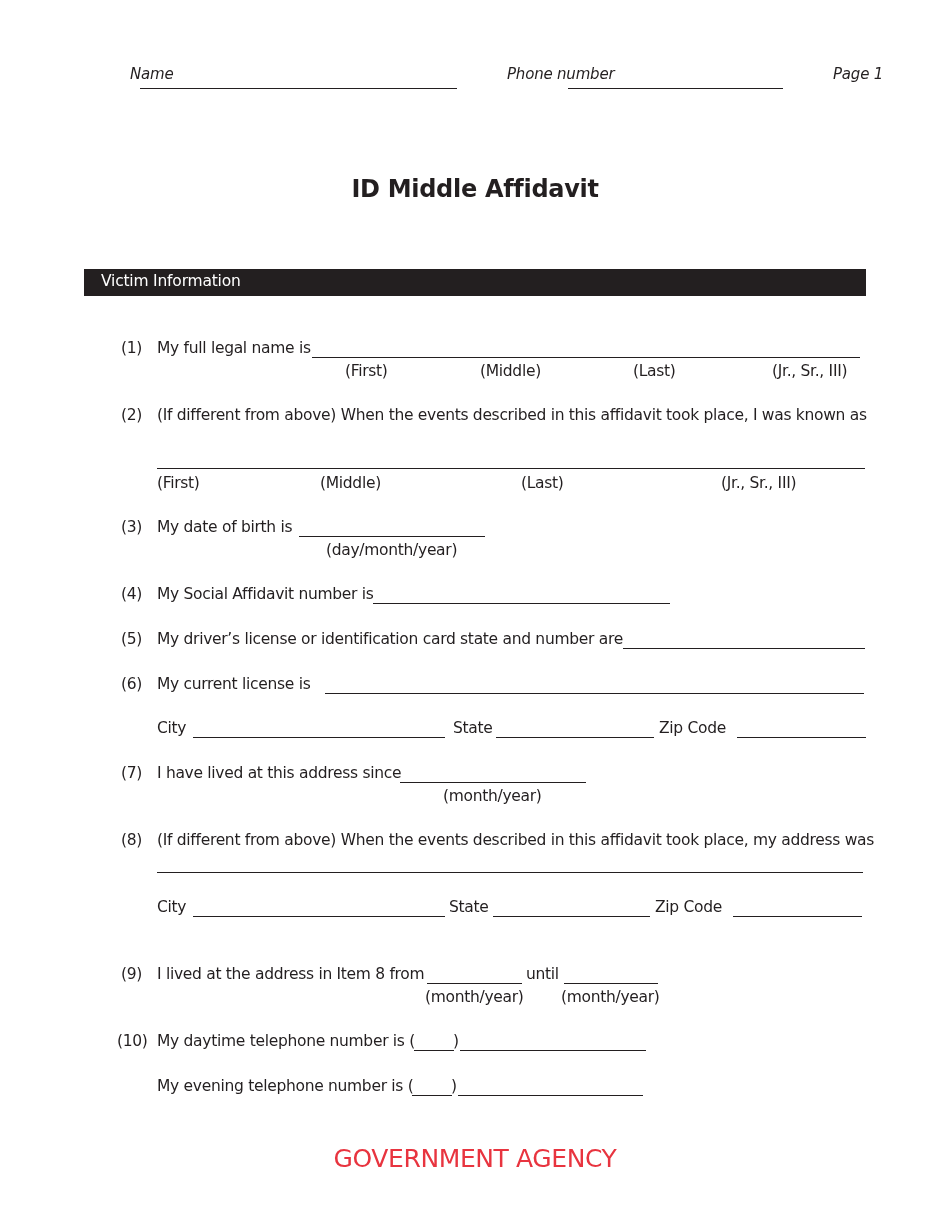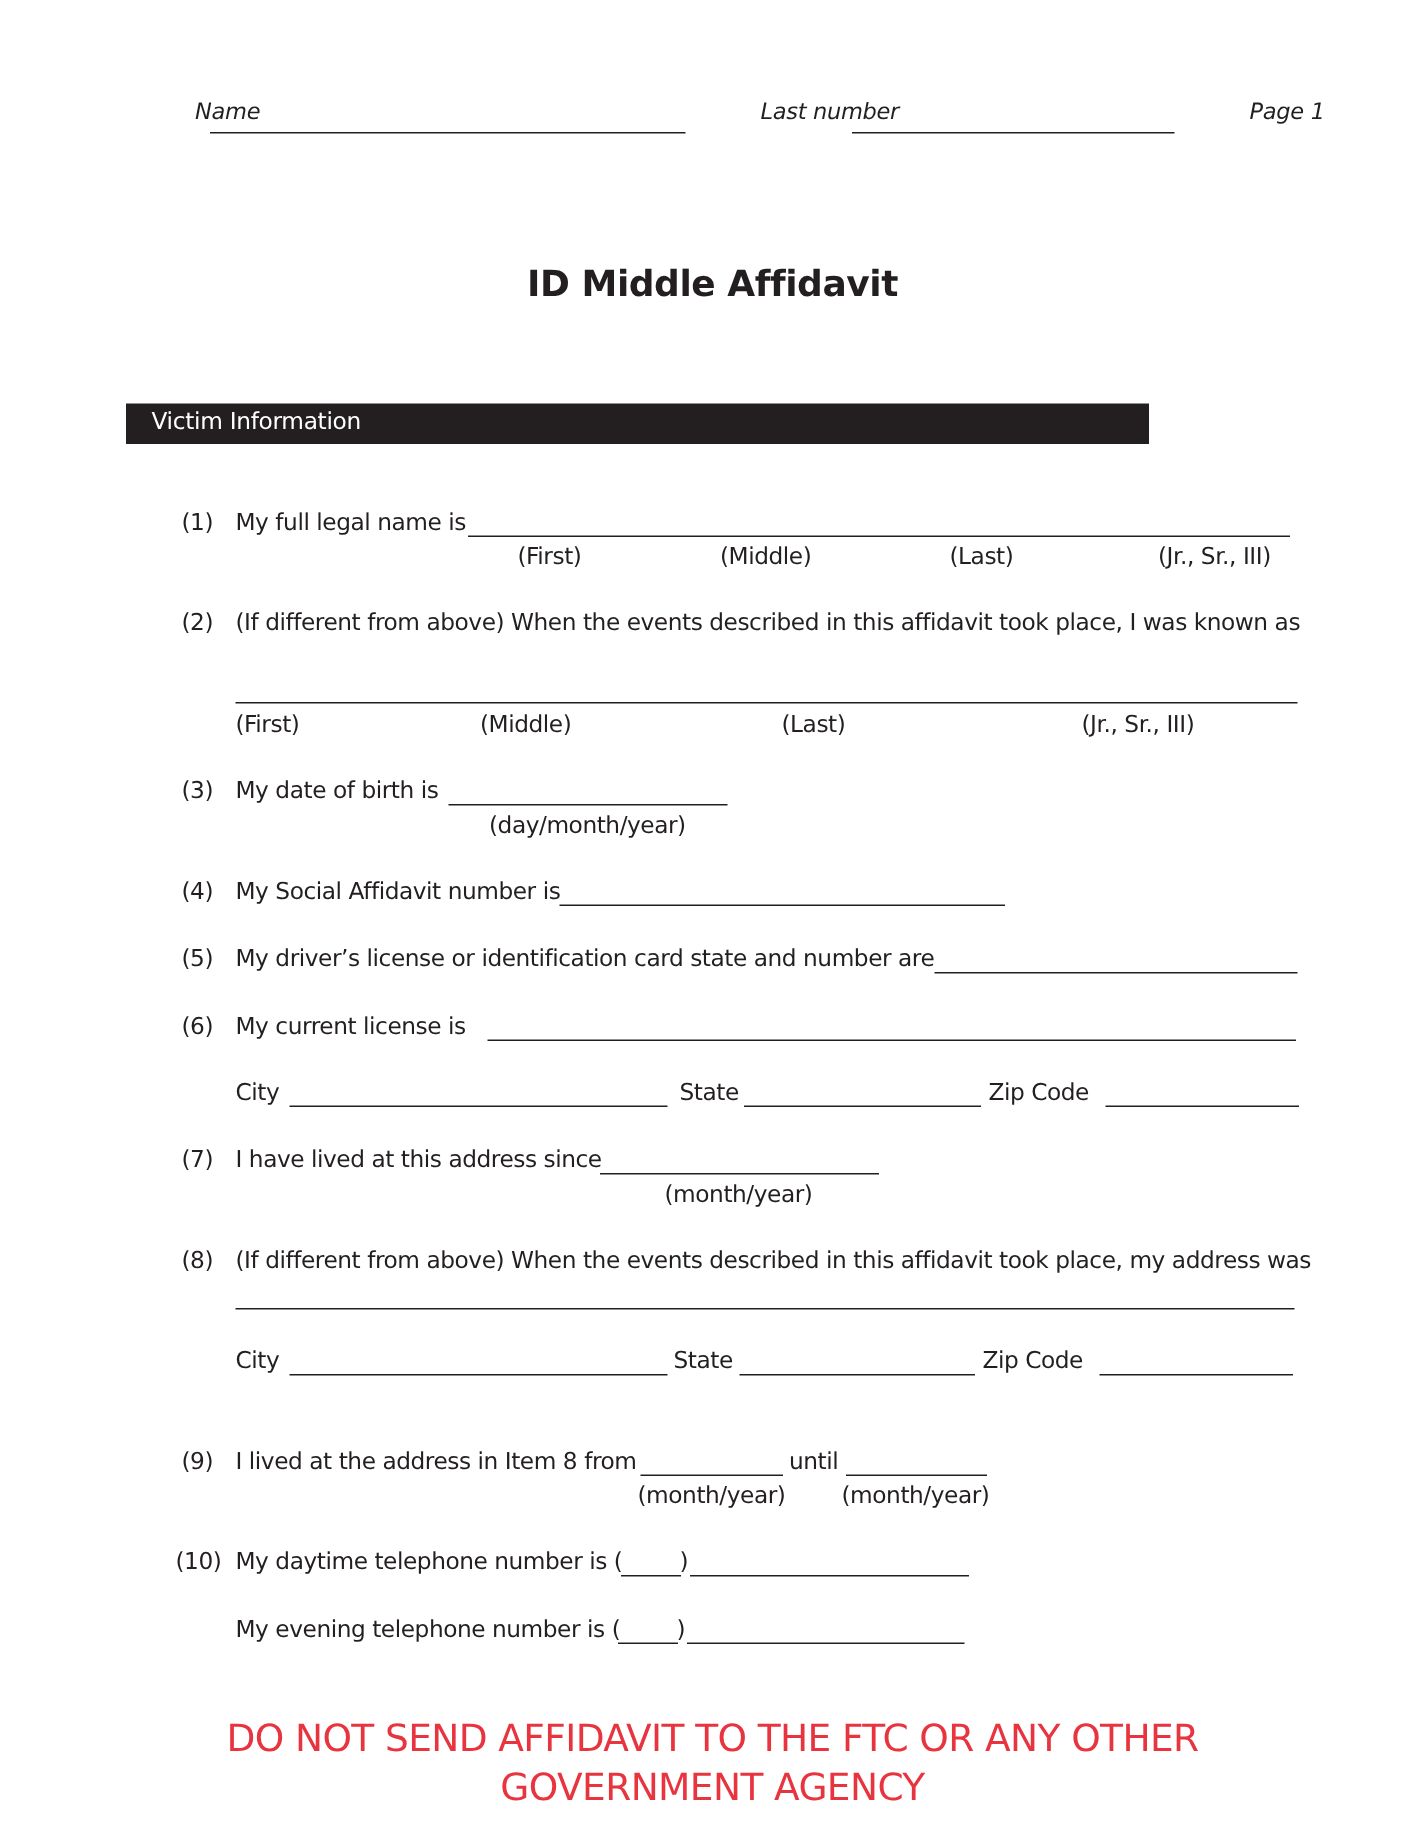--- a/index.html
+++ b/index.html
@@ -4,31 +4,31 @@
   <style>
     html, body { margin: 0; padding: 0; background: #ffffff; }
     body { width: 950px; height: 1230px; position: relative; overflow: hidden;
            font-family: "DejaVu Sans", "Liberation Sans", sans-serif; color: #231f20; }
     .abs { position: absolute; white-space: nowrap; }
     .hdr { font-style: italic; font-size: 15px; top: 65px; letter-spacing: -0.2px; margin-left: 46px; }
     .fld { position: absolute; height: 0; border-bottom: 1px solid #231f20; }
     .txt { font-size: 15.5px; letter-spacing: -0.3px; }
     .sub { font-size: 15.5px; letter-spacing: -0.3px; }
     .title { left: 0; width: 950px; text-align: center; top: 175px; font-size: 24px; font-weight: bold; letter-spacing: -0.3px; }
-    .section-bar { position: absolute; left: 84px; top: 269px; width: 682px; height: 27px; background: #231f20; }
+    .section-bar { position: absolute; left: 84px; top: 269px; width: 782px; height: 27px; background: #231f20; }
     .section-label { position: absolute; left: 17px; top: 3px; color: #ffffff; font-size: 15.5px; letter-spacing: -0.2px; }
     .warning { position: absolute; left: 0; width: 950px; top: 1142px; text-align: center; color: #e8343f;
                font-size: 25px; line-height: 33px; letter-spacing: -0.4px; }
   </style>
 </head>
 <body>
 
 <div class="abs hdr" style="left:84px;">Name</div>
 <div class="fld" style="left:140px; top:88px; width:317px;"></div>
-<div class="abs hdr" style="left:461px;">Last number</div>
+<div class="abs hdr" style="left:461px;">Phone number</div>
 <div class="fld" style="left:568px; top:88px; width:215px;"></div>
 <div class="abs hdr" style="left:787px;">Page 1</div>
 
 <div class="abs title">ID Middle Affidavit</div>
 
 <div class="section-bar">
   <span class="section-label abs">Victim Information</span>
 </div>
 
 <div class="abs txt" style="left:121px; top:339px;">(1)</div>
@@ -98,15 +98,14 @@
 <div class="fld" style="left:414px; top:1050px; width:40px;"></div>
 <div class="abs txt" style="left:453px; top:1032px;">)</div>
 <div class="fld" style="left:460px; top:1050px; width:186px;"></div>
 
 <div class="abs txt" style="left:157px; top:1077px;">My evening telephone number is (</div>
 <div class="fld" style="left:412px; top:1095px; width:40px;"></div>
 <div class="abs txt" style="left:451px; top:1077px;">)</div>
 <div class="fld" style="left:458px; top:1095px; width:185px;"></div>
 
 <div class="warning">
-  <div>DO NOT SEND AFFIDAVIT TO THE FTC OR ANY OTHER</div>
   <div>GOVERNMENT AGENCY</div>
 </div>
 
 </body></html>

